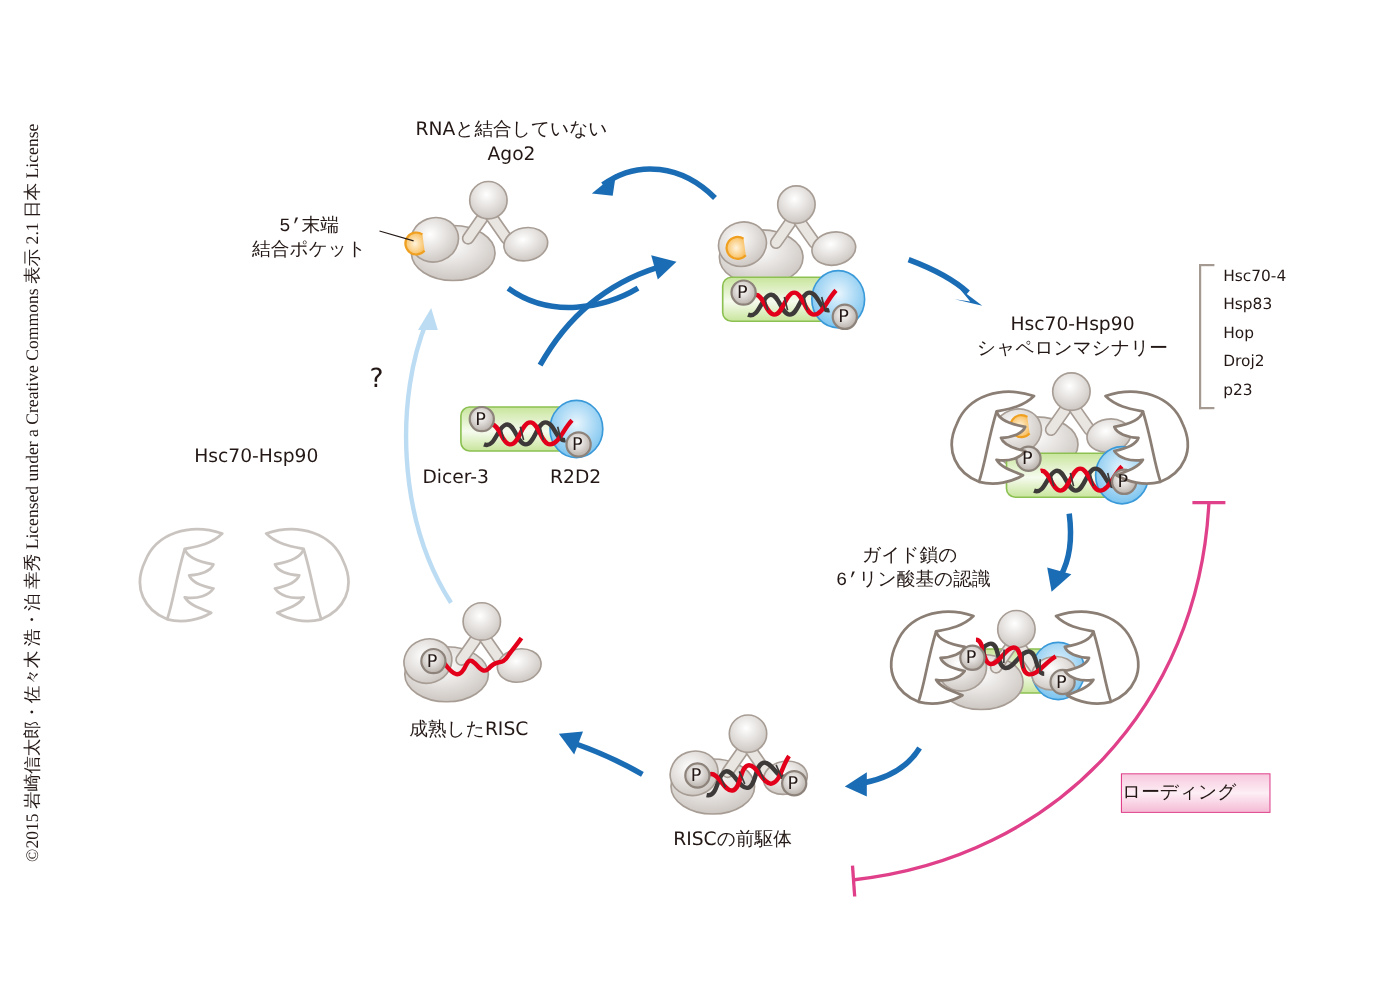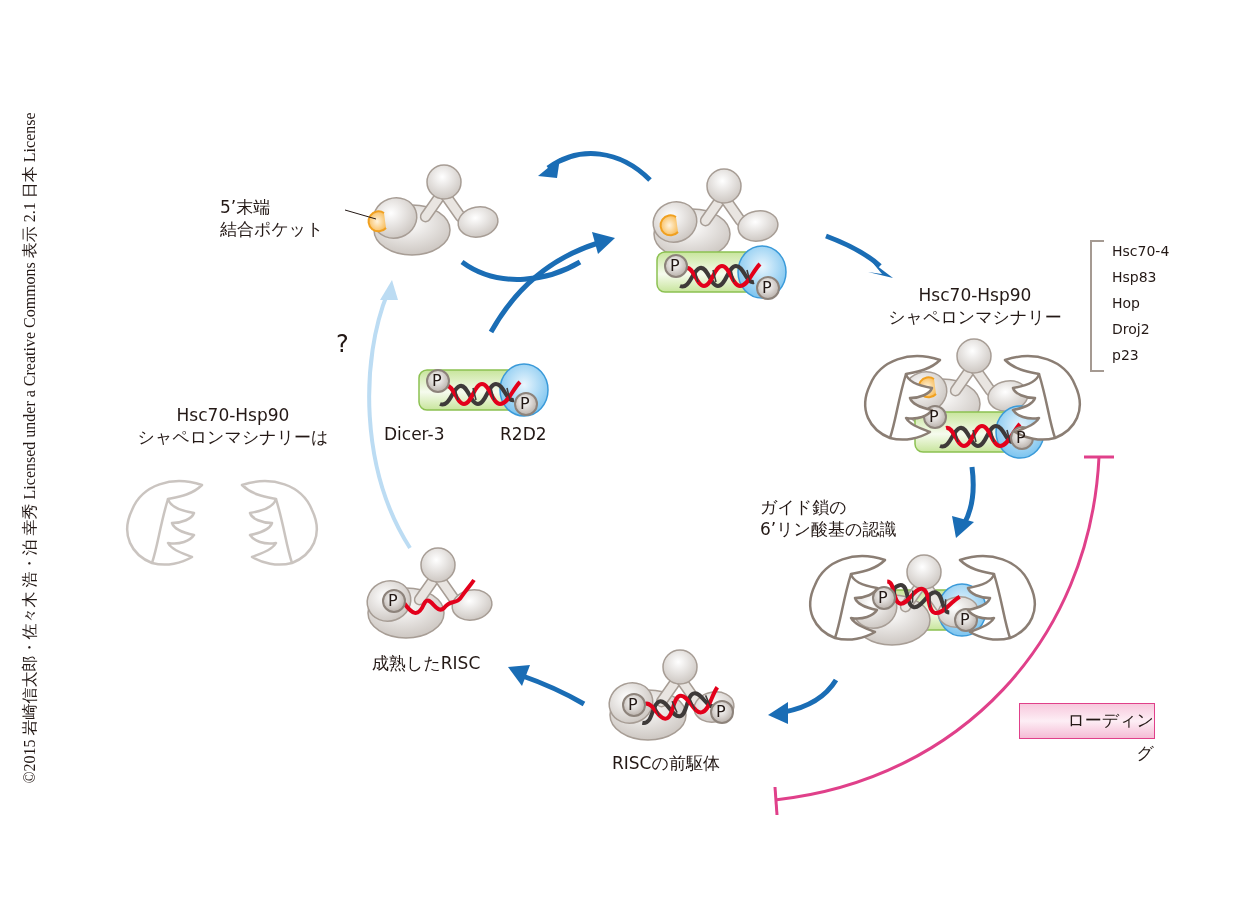--- a/index.html
+++ b/index.html
@@ -1,32 +1,32 @@
 <!DOCTYPE html>
 <html><head>
 <meta charset="utf-8">
 <style>
   html, body { margin:0; padding:0; background:#ffffff; }
   body { width:1251px; height:897px; position:relative; overflow:hidden;
          font-family:"DejaVu Sans", "Liberation Sans", sans-serif; color:#231815; }
   #stage { position:absolute; left:0; top:0; width:1251px; height:897px; }
   .lbl { position:absolute; font-size:17px; line-height:22px; white-space:nowrap; color:#231815; }
   .ctr { text-align:center; }
-  .rgt { text-align:left; }
+  .rgt { text-align:center;font-family:Liberation Mono, monospace; }
   #copyright { position:absolute; left:30px; top:448px; transform:translate(-50%,-50%) rotate(-90deg);
                transform-origin:center; font-family:"Liberation Serif","DejaVu Serif",serif;
                font-size:16px; white-space:nowrap; color:#231815; }
   #bracket { position:absolute; left:1090px; top:240px; width:12px; height:128px;
              border:2px solid #a59a92; border-right:none; }
   #components { position:absolute; left:1112px; top:238px; font-size:14px; line-height:26px; }
   #components div { white-space:nowrap; }
   #loading-box { position:absolute; left:1019px; top:703px; width:136px; height:36px;
                  border:1.5px solid #e0408a; box-sizing:border-box;
                  background:linear-gradient(#f7c9dd,#fdeef5 50%,#f5bcd5);
-                 font-size:17px; line-height:33px; text-align:right;padding-left:32px; }
+                 font-size:17px; line-height:33px; text-align:left; }
   #question { position:absolute; left:336px; top:330px; font-size:24px; }
 </style>
 </head>
 <body>
 
 <div id="stage">
 <svg width="1251" height="897" viewBox="0 0 1251 897" xmlns="http://www.w3.org/2000/svg">
   <defs>
     <radialGradient id="gProt" cx="45%" cy="35%" r="65%">
       <stop offset="0%" stop-color="#ffffff"></stop>
@@ -253,31 +253,34 @@
 <span class="lbl" style="left:1016px;top:427px;font-size:16px">P</span>
 <span class="lbl" style="left:878px;top:587px;font-size:16px">P</span>
 <span class="lbl" style="left:960px;top:609px;font-size:16px">P</span>
 <span class="lbl" style="left:628px;top:694px;font-size:16px">P</span>
 <span class="lbl" style="left:716px;top:701px;font-size:16px">P</span>
 <span class="lbl" style="left:388px;top:590px;font-size:16px">P</span>
 
 
 <div id="copyright">©2015 岩崎信太郎・佐々木 浩・泊 幸秀 Licensed under a Creative Commons 表示 2.1 日本 License</div>
 
+<div class="lbl ctr" style="left:370px;top:107px;width:190px">
+  <div>RNAと結合していない</div>
+  <div>Ago2</div>
+</div>
 
 <div class="lbl rgt" style="left:220px;top:196px;width:122px">
   <div>5’末端</div>
   <div>結合ポケット</div>
 </div>
 
 <div id="question">?</div>
 
 <div class="lbl ctr" style="left:108px;top:404px;width:250px">
   <div>Hsc70-Hsp90</div>
-  <div>シャペロンマシナリーは</div>
 </div>
 
 <span class="lbl" style="left:384px;top:423px">Dicer-3</span>
 <span class="lbl" style="left:500px;top:423px">R2D2</span>
 
 <div class="lbl ctr" style="left:880px;top:284px;width:190px">
   <div>Hsc70-Hsp90</div>
   <div>シャペロンマシナリー</div>
 </div>
 

